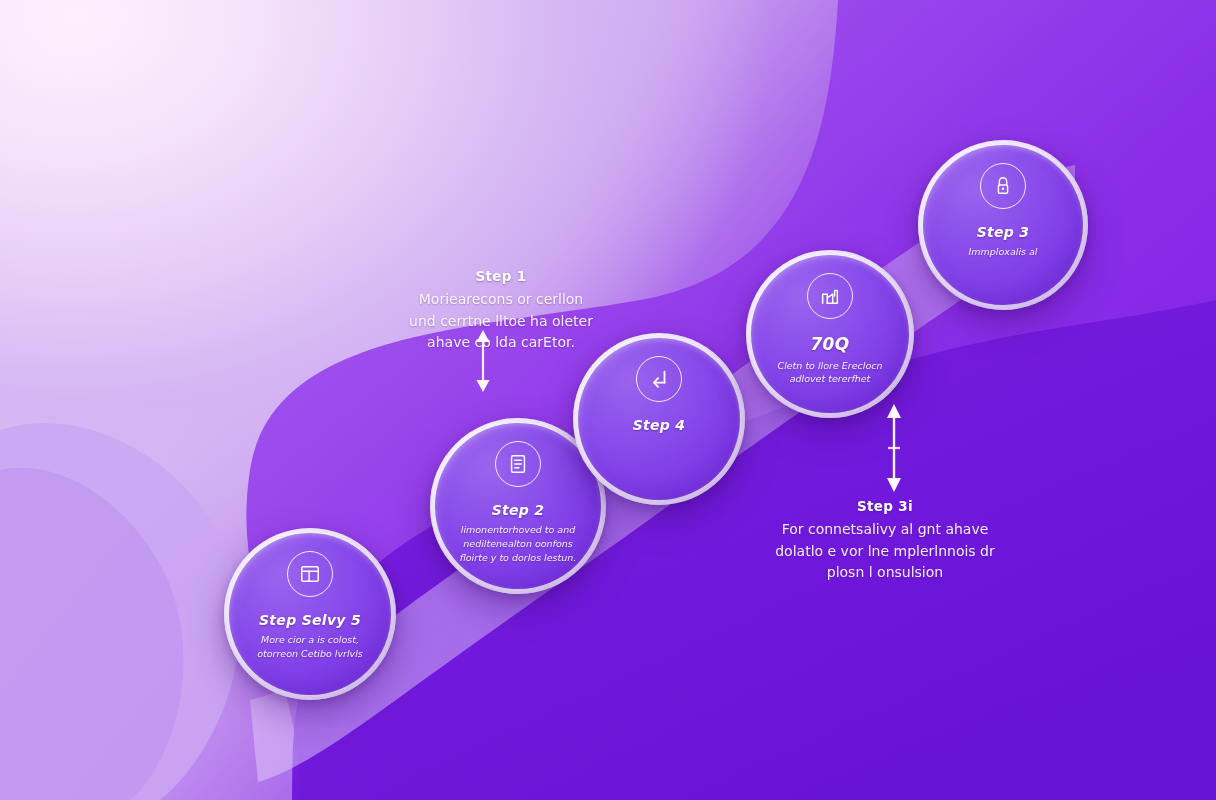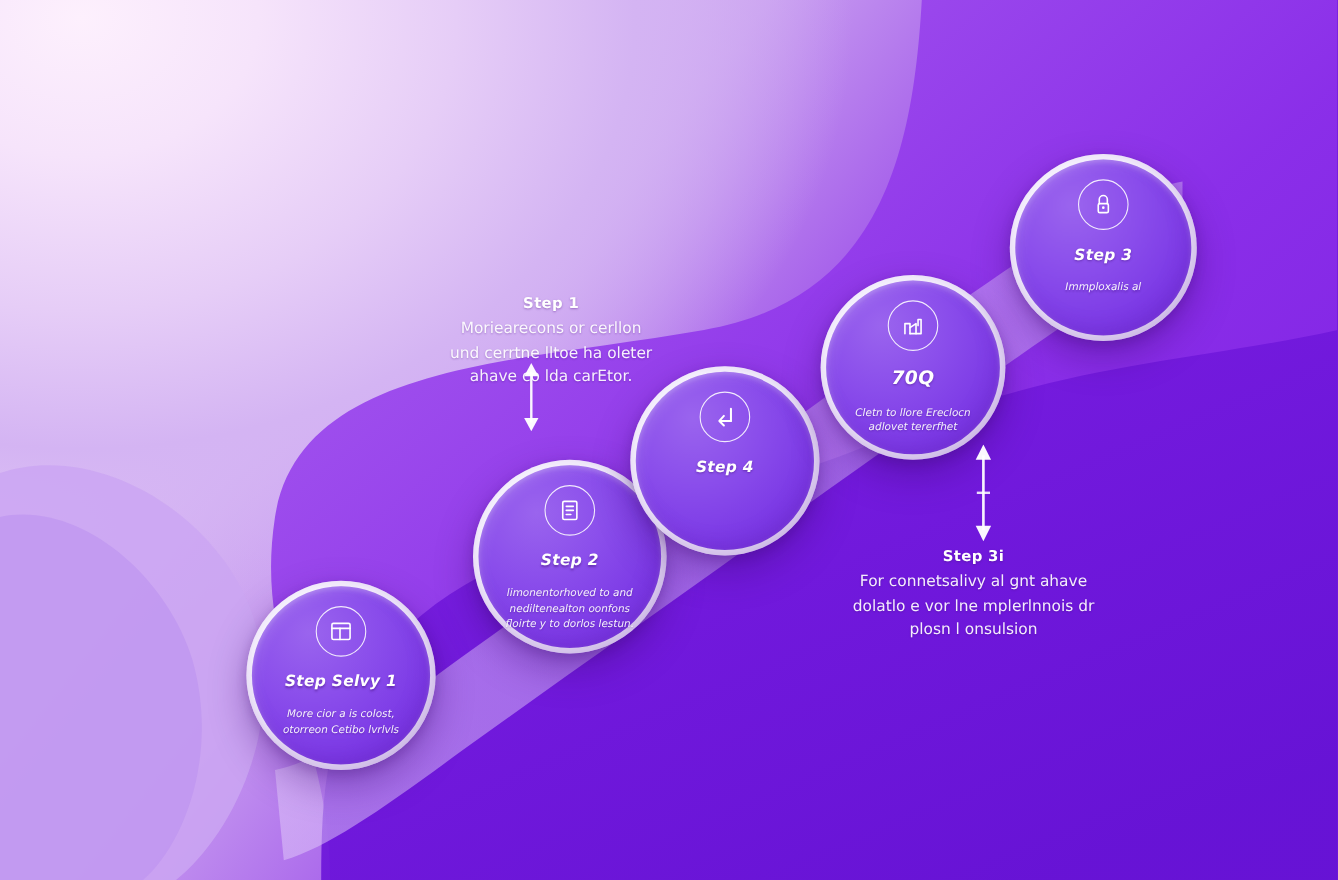--- a/index.html
+++ b/index.html
@@ -50,21 +50,21 @@
     display:flex;align-items:center;justify-content:center;
     margin-top:18px;flex:0 0 auto;position:relative;z-index:2;
   }
   .node-icon svg{display:block;}
   .node-title{
     font-weight:bold;font-size:14px;letter-spacing:.3px;
     margin-top:16px;text-shadow:0 1px 2px rgba(60,10,110,.45);
     position:relative;z-index:2;line-height:1.1;
   }
   .node-desc{
-    font-size:9.5px;line-height:1.45;margin-top:15px;
+    font-size:9.5px;line-height:1.45;margin-top:5px;
     padding:0 22px;opacity:.93;
     text-shadow:0 1px 2px rgba(60,10,110,.40);
     position:relative;z-index:2;
   }
 
   
   #node-1{left:224px;top:528px;width:172px;height:172px;}
   #node-2{left:430px;top:418px;width:176px;height:176px;}
   #node-3{left:573px;top:333px;width:172px;height:172px;}
   #node-4{left:746px;top:250px;width:168px;height:168px;}
@@ -149,21 +149,21 @@
   </div>
 
   <div class="node" id="node-1">
     <div class="node-icon">
       <svg width="22" height="22" viewBox="0 0 24 24" fill="none" stroke="#ffffff" stroke-width="1.6" stroke-linecap="round" stroke-linejoin="round">
         <rect x="3" y="4" width="18" height="16" rx="1.5"></rect>
         <line x1="3" y1="9" x2="21" y2="9"></line>
         <line x1="11" y1="9" x2="11" y2="20"></line>
       </svg>
     </div>
-    <div class="node-title">Step Selvy 1</div>
+    <div class="node-title">Step Selvy 5</div>
     <div class="node-desc">More cior a is colost, otorreon Cetibo lvrlvls</div>
   </div>
 
   <div class="node" id="node-2">
     <div class="node-icon">
       <svg width="22" height="22" viewBox="0 0 24 24" fill="none" stroke="#ffffff" stroke-width="1.6" stroke-linecap="round" stroke-linejoin="round">
         <rect x="5" y="3" width="14" height="18" rx="1.5"></rect>
         <line x1="8.5" y1="8" x2="15.5" y2="8"></line>
         <line x1="8.5" y1="12" x2="15.5" y2="12"></line>
         <line x1="8.5" y1="16" x2="13" y2="16"></line>

